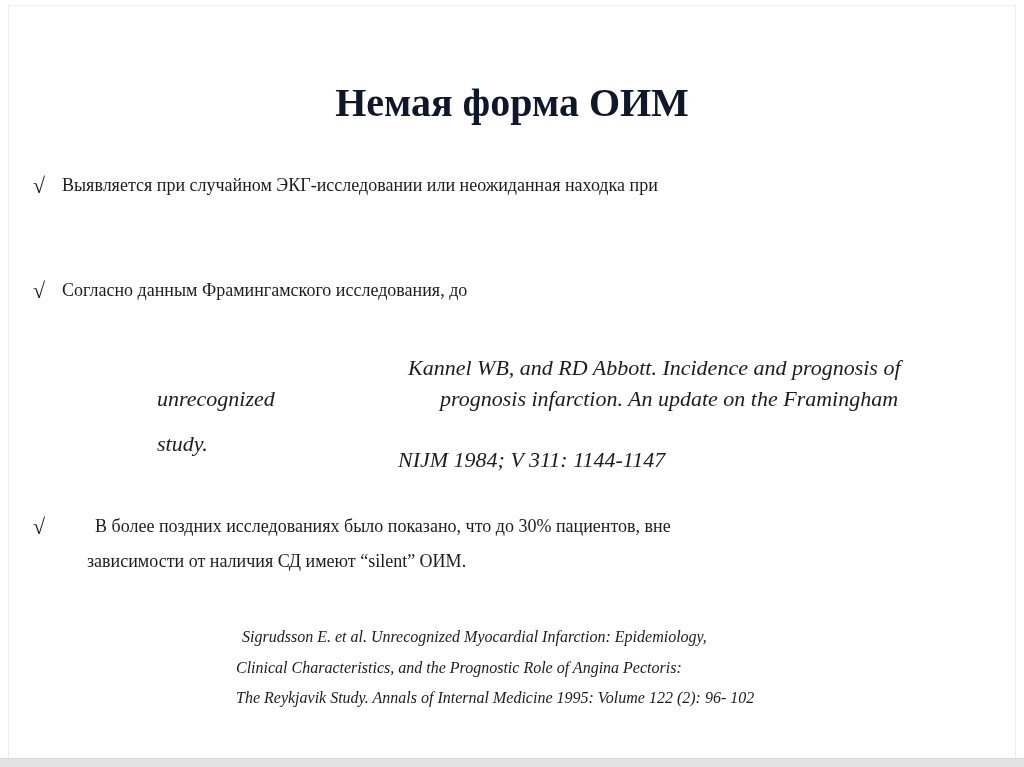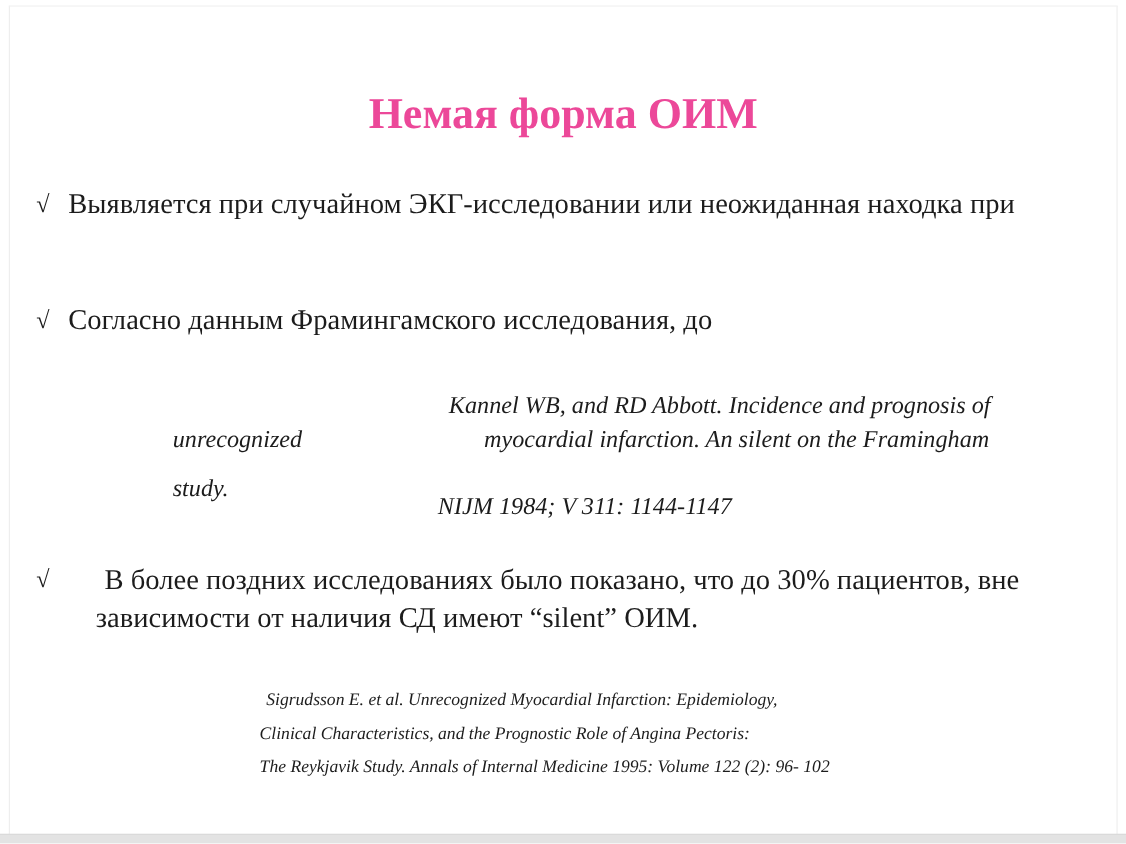--- a/index.html
+++ b/index.html
@@ -46,21 +46,21 @@
     font-size: 40px;
     font-weight: bold;
     line-height: 46px;
     white-space: nowrap;
   }
   .line {
     position: absolute;
     white-space: nowrap;
   }
   .body-text {
-    font-size: 26px;
+    font-size: 18px;
     line-height: 27px;
   }
   .bullet-mark {
     font-size: 22px;
     line-height: 27px;
   }
   .cite-kannel {
     font-size: 22px;
     line-height: 27px;
     font-style: italic;
@@ -71,31 +71,31 @@
     font-style: italic;
   }
 </style>
 </head>
 <body>
 
 <div class="slide">
 
   <div class="frame"></div>
 
-  <h1 class="page-title" style="color: #ec4899;">Немая форма ОИМ</h1>
+  <h1 class="page-title" style="color: #0f172a;">Немая форма ОИМ</h1>
 
   <div class="line bullet-mark" style="left:33px; top:172px;">√</div>
   <div class="line body-text" style="left:62px; top:172px;">Выявляется при случайном ЭКГ-исследовании или неожиданная находка при</div>
 
   <div class="line bullet-mark" style="left:33px; top:277px;">√</div>
   <div class="line body-text" style="left:62px; top:277px;">Согласно данным Фрамингамского исследования, до</div>
 
   <div class="line cite-kannel" style="left:408px; top:354px;">Kannel WB, and RD Abbott. Incidence and prognosis of</div>
   <div class="line cite-kannel" style="left:157px; top:385px;">unrecognized</div>
-  <div class="line cite-kannel" style="left:440px; top:385px;">myocardial infarction. An silent on the Framingham</div>
+  <div class="line cite-kannel" style="left:440px; top:385px;">prognosis infarction. An update on the Framingham</div>
   <div class="line cite-kannel" style="left:157px; top:430px;">study.</div>
   <div class="line cite-kannel" style="left:398px; top:446px;">NIJM 1984; V 311: 1144-1147</div>
 
   <div class="line bullet-mark" style="left:33px; top:513px;">√</div>
   <div class="line body-text" style="left:62px; top:513px;margin-left:33px;">В более поздних исследованиях было показано, что до 30% пациентов, вне</div>
   <div class="line body-text" style="left:87px; top:548px;">зависимости от наличия СД имеют “silent” ОИМ.</div>
 
   <div class="line cite-sigrudsson" style="left:242px; top:624px;">Sigrudsson E. et al. Unrecognized Myocardial Infarction: Epidemiology,</div>
   <div class="line cite-sigrudsson" style="left:236px; top:655px;">Clinical Characteristics, and the Prognostic Role of Angina Pectoris:</div>
   <div class="line cite-sigrudsson" style="left:236px; top:685px;">The Reykjavik Study. Annals of Internal Medicine 1995: Volume 122 (2): 96- 102</div>

